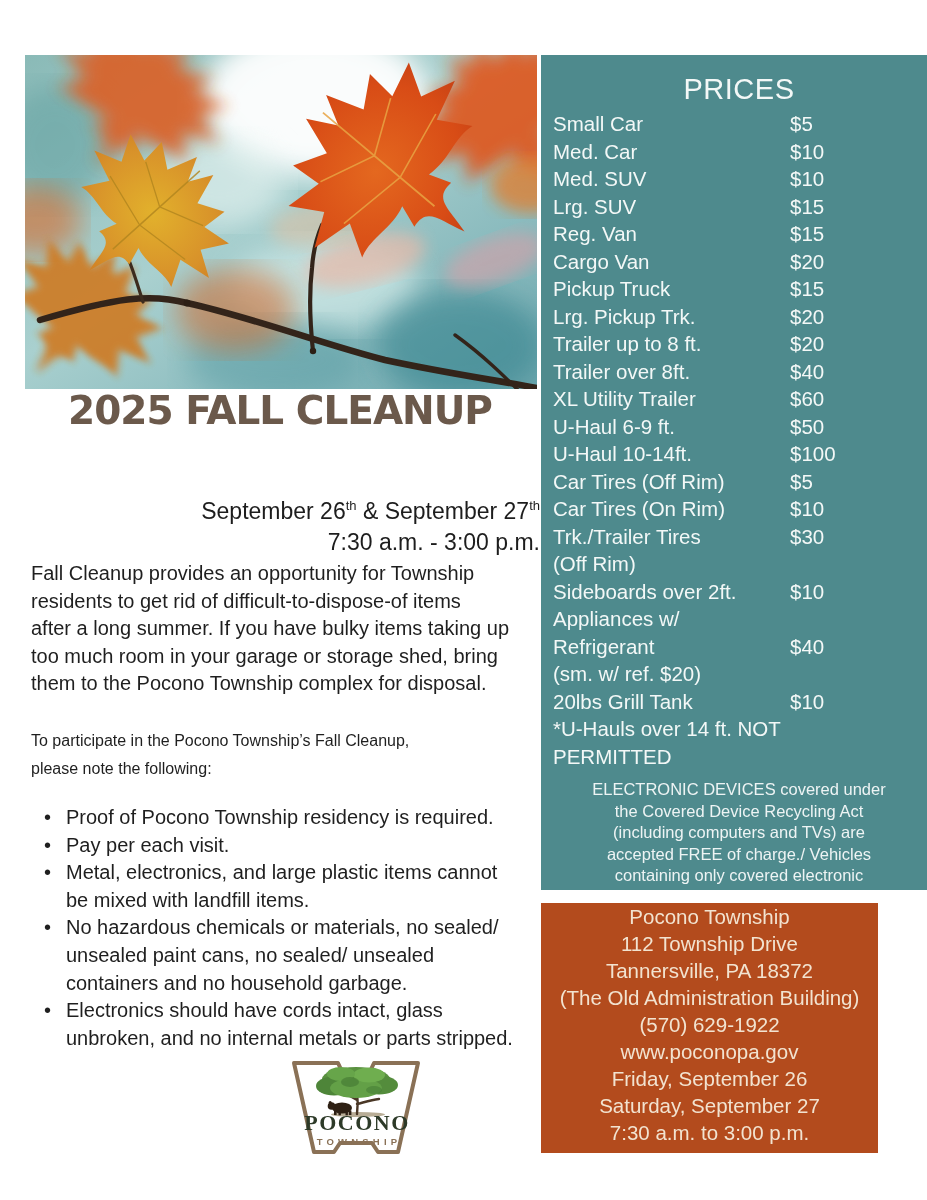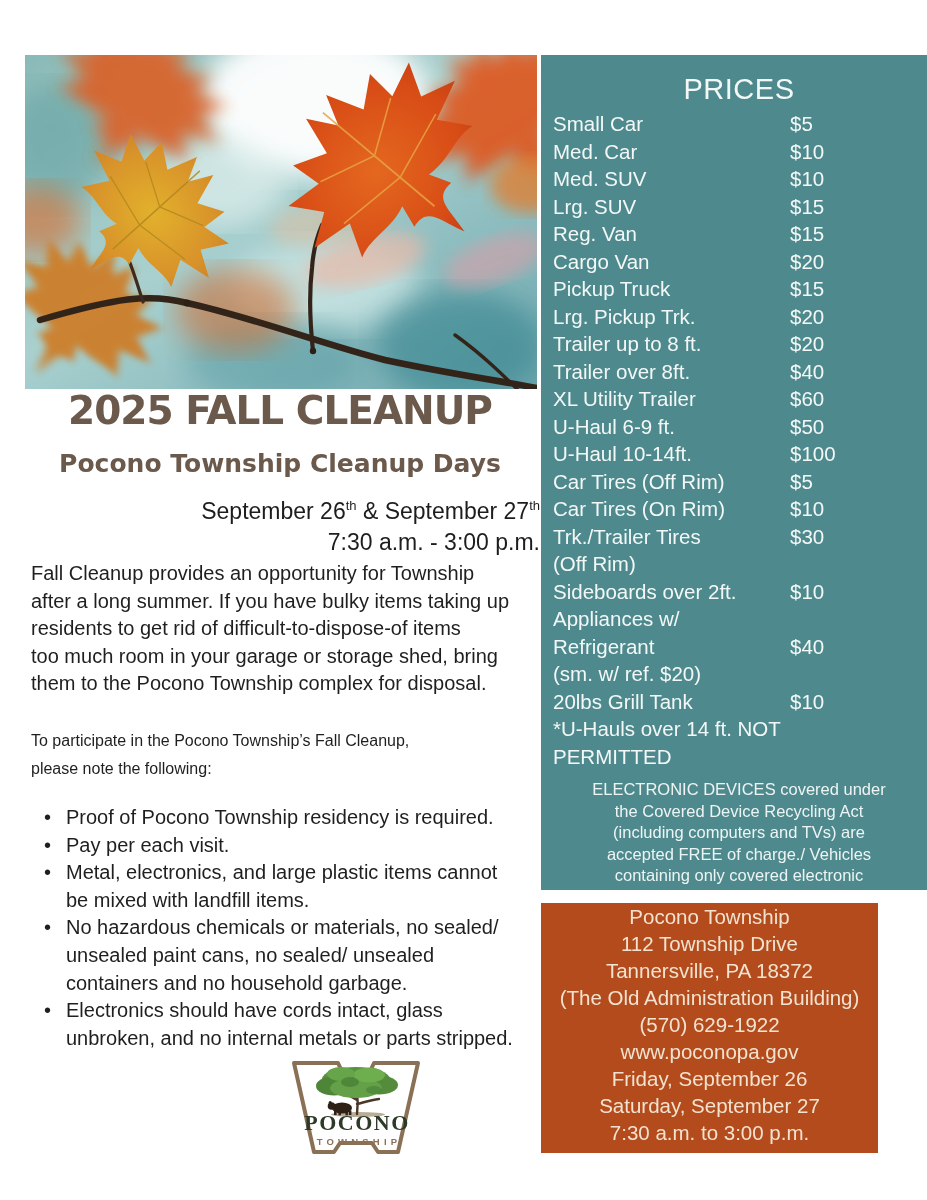--- a/index.html
+++ b/index.html
@@ -120,32 +120,31 @@
       <use href="#leafShape" fill="url(#leafYellow)"></use>
       <path d="M0,60 L0,-70 M0,-10 L-42,-32 M0,-10 L42,-32 M0,20 L-55,8 M0,20 L55,8" stroke="#b0841e" stroke-width="1.4" fill="none" opacity="0.8"></path>
     </g>
     <g transform="translate(358,108) rotate(-50) scale(1.3,1.12)">
       <use href="#leafShape" fill="url(#leafRed)"></use>
       <path d="M0,60 L0,-70 M0,-10 L-42,-32 M0,-10 L42,-32 M0,20 L-55,8 M0,20 L55,8" stroke="#e8a343" stroke-width="1.4" fill="none" opacity="0.85"></path>
     </g>
   </svg>
 
   <div class="title">2025 FALL CLEANUP</div>
-  <div class="subtitle">Pocono Township Cleanup Days</div>
 
   <div class="dates">
     <div><span>September 26</span><sup>th</sup><span> &amp; September 27</span><sup>th</sup></div>
     <div>7:30 a.m. - 3:00 p.m.</div>
   </div>
 
   <div class="intro">
 
   <div class="tline">Fall Cleanup provides an opportunity for Township</div>
+      <div class="tline">residents to get rid of difficult-to-dispose-of items</div>
       <div class="tline">after a long summer. If you have bulky items taking up</div>
-      <div class="tline">residents to get rid of difficult-to-dispose-of items</div>
       <div class="tline">too much room in your garage or storage shed, bring</div>
       <div class="tline">them to the Pocono Township complex for disposal.</div>
     </div>
 
   <div class="participate">
 
   <div class="tline">To participate in the Pocono Township’s Fall Cleanup,</div>
       <div class="tline">please note the following:</div>
     </div>
 

